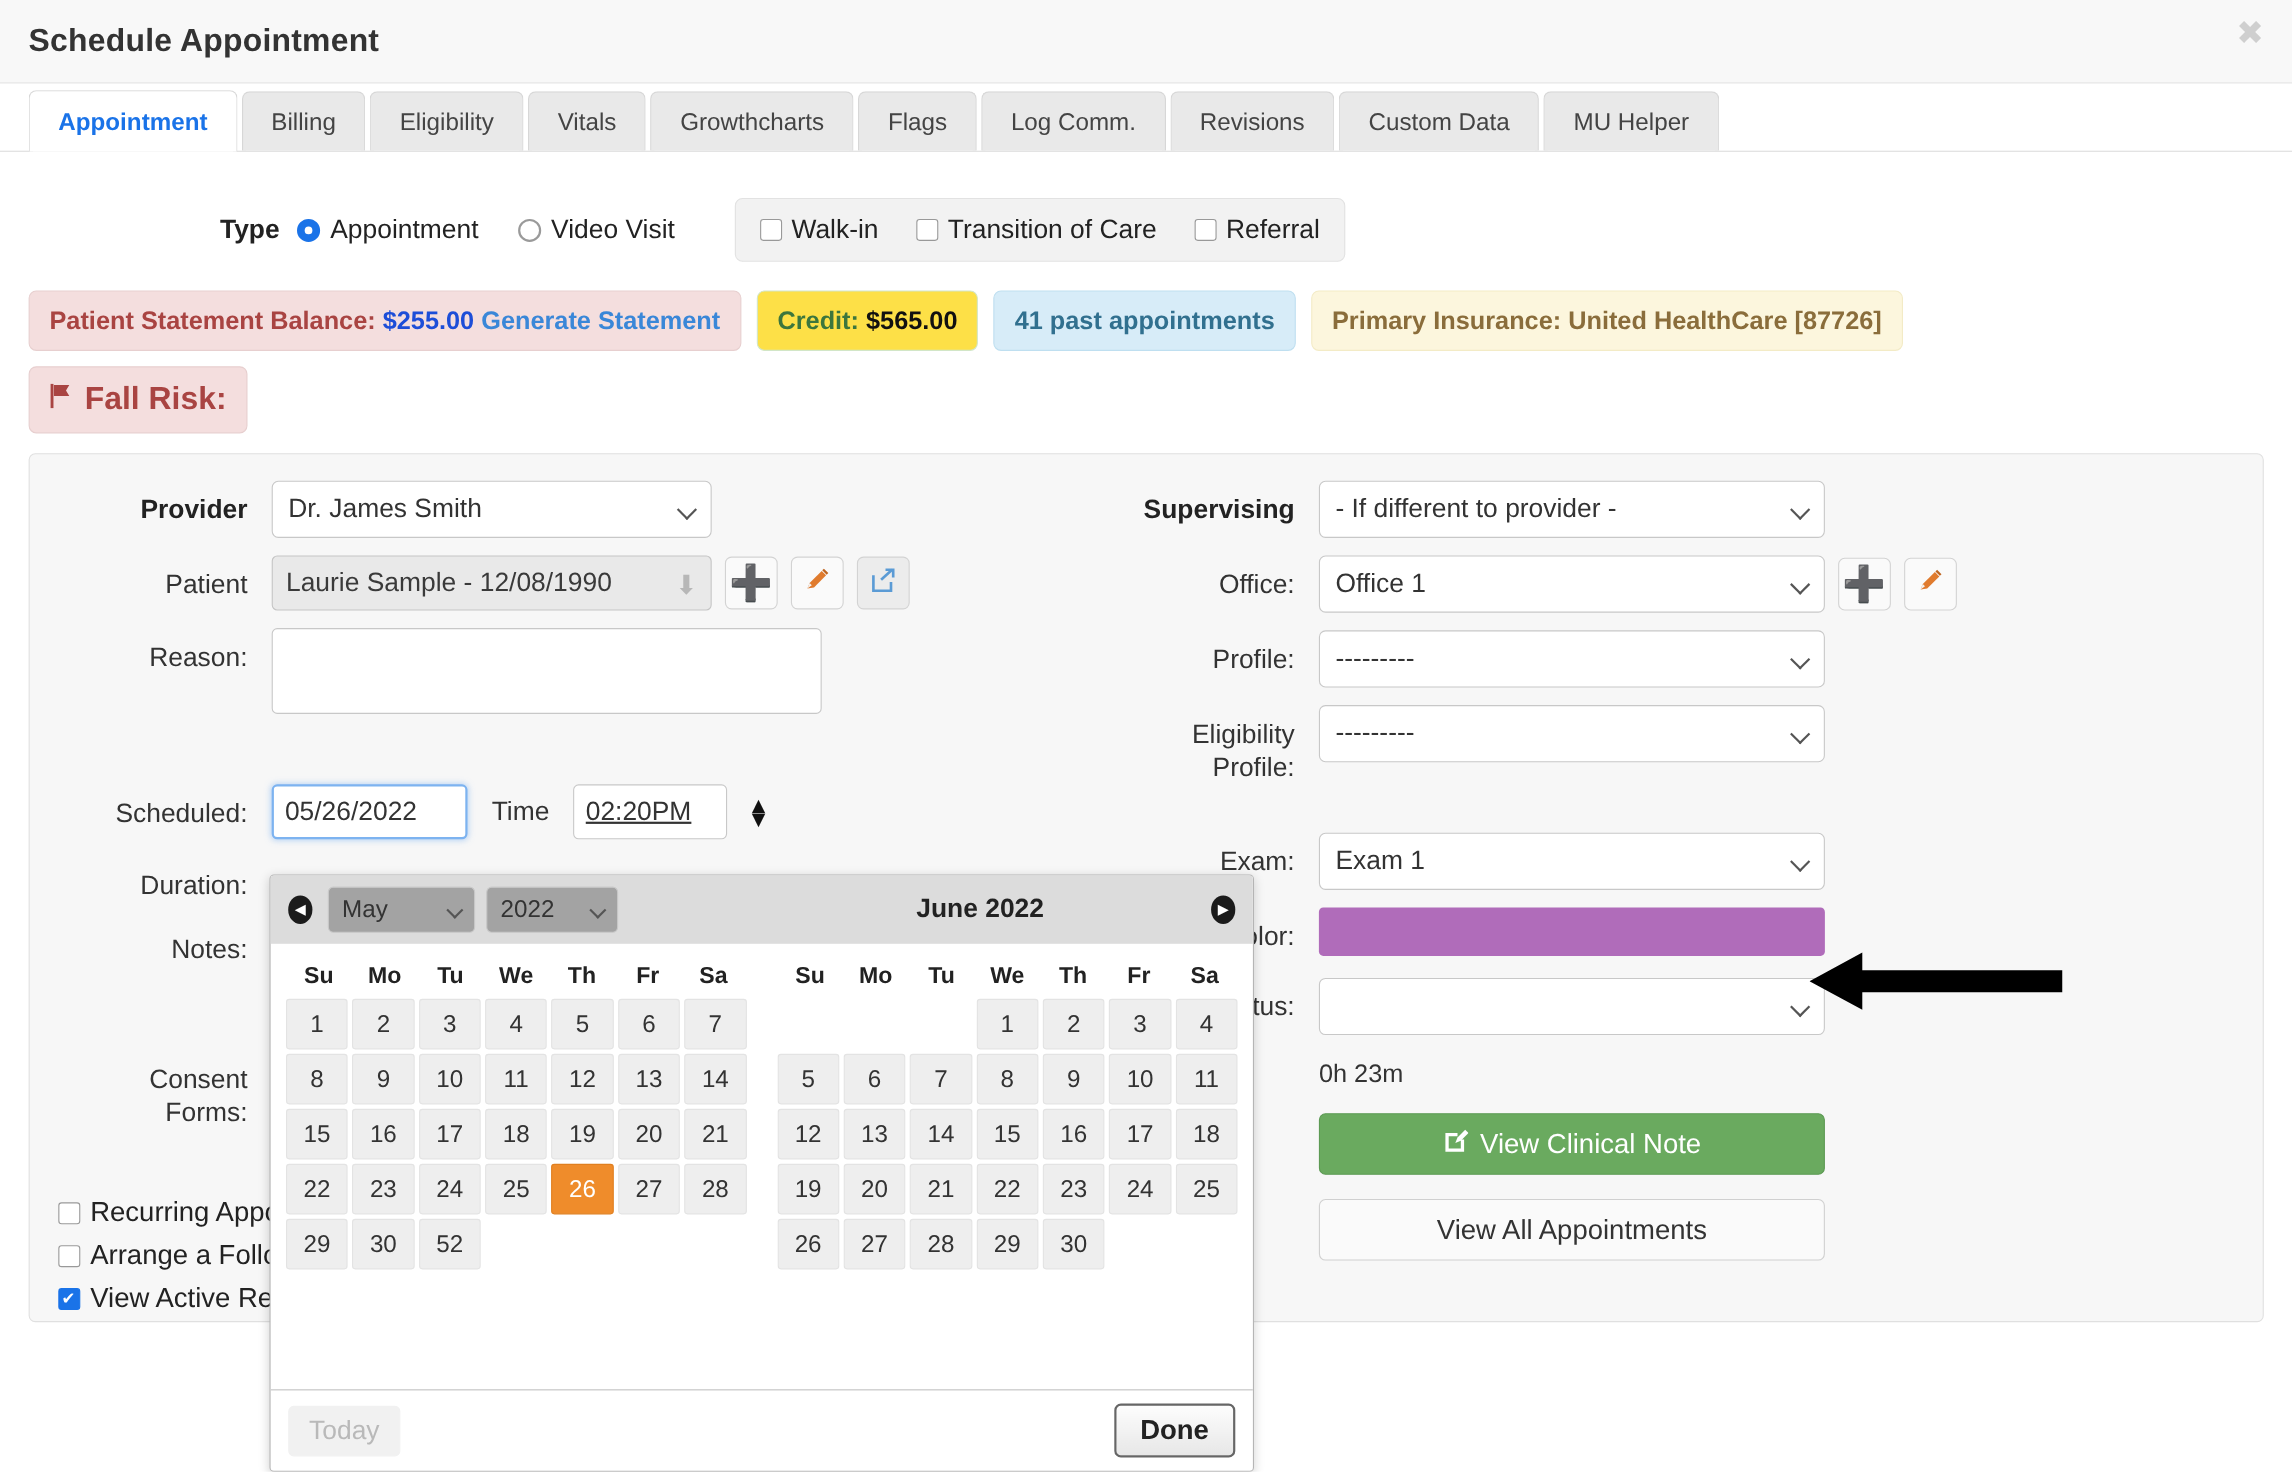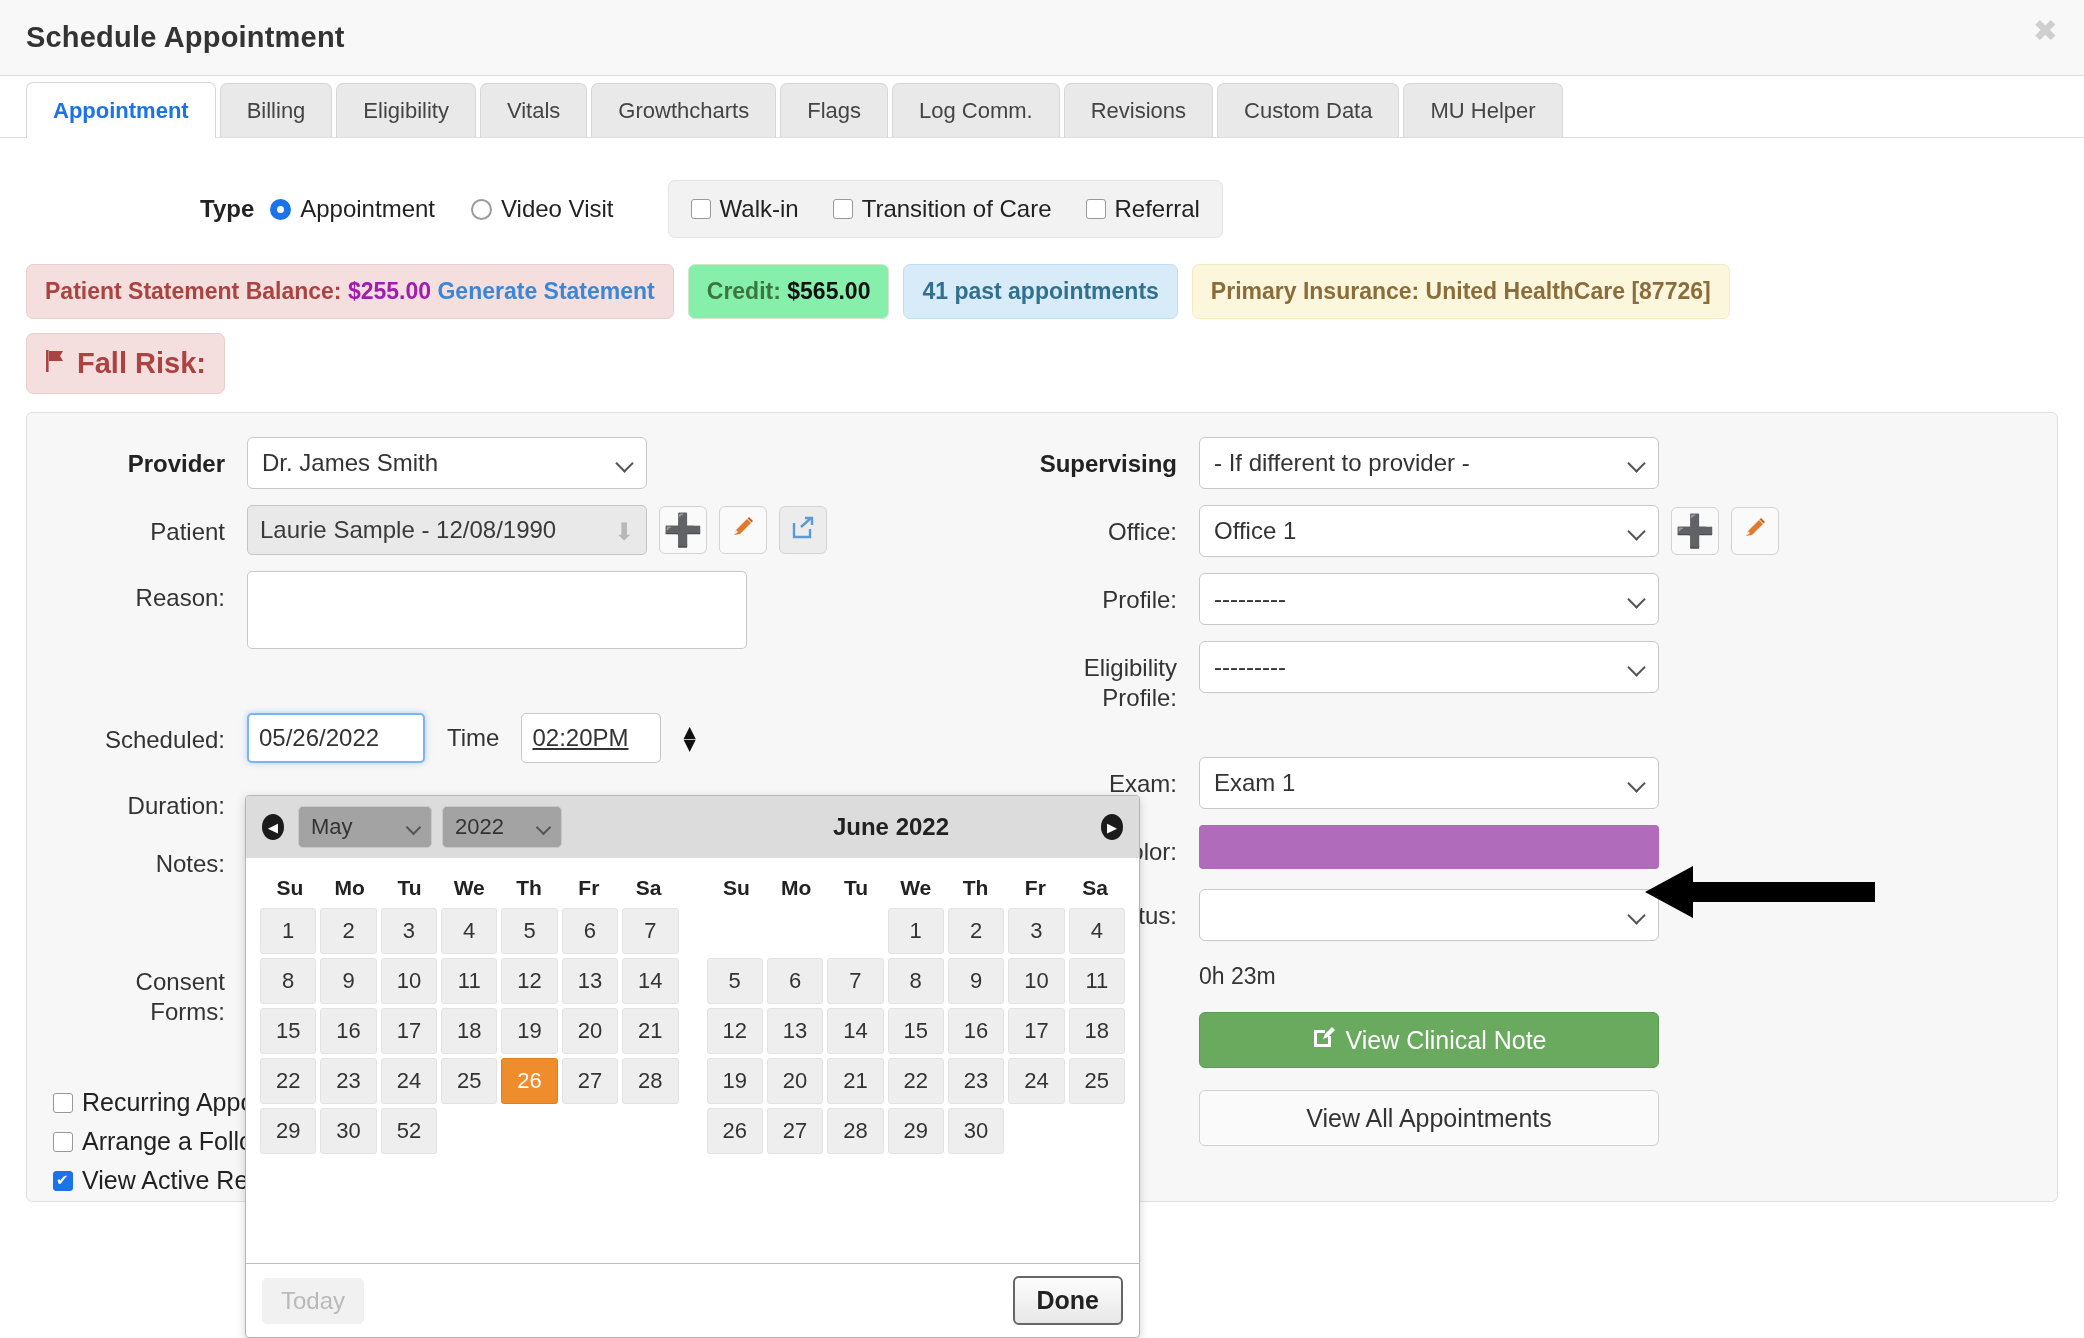--- a/index.html
+++ b/index.html
@@ -93,23 +93,23 @@
     font-family: "DejaVu Sans", sans-serif;
   }
 
   
   .banners { display: flex; align-items: center; gap: 14px; margin: 26px 0 0 26px; }
   .banner {
     border-radius: 7px; padding: 13px 18px; font-size: 23px; font-weight: bold;
     border: 1px solid transparent; white-space: nowrap; cursor: pointer;
   }
   .banner.balance { background: #f4dede; border-color:#e7cfcf; color:#a94442; }
-  .banner.balance .amt { color:#a21caf; }
+  .banner.balance .amt { color:#1d4ed8; }
   .banner.balance .gen { color:#3a87d8; }
-  .banner.credit { background: #86efac; border-color:#d2e6c7; color:#3c763d; }
+  .banner.credit { background: #fde047; border-color:#d2e6c7; color:#3c763d; }
   .banner.credit .amt { color:#111; }
   .banner.past { background: #d7ecf8; border-color:#bfdff0; color:#31708f; }
   .banner.insurance { background: #fcf6dd; border-color:#f3ebc6; color:#8a6d3b; }
   .fallrisk {
     display:inline-flex; align-items:center; gap:10px;
     background:#f4dede; border:1px solid #e7cfcf; border-radius:7px;
     padding: 13px 18px; font-size: 29px; font-weight:bold; color:#a94442;
     margin: 14px 0 0 26px; cursor:pointer;
   }
 

